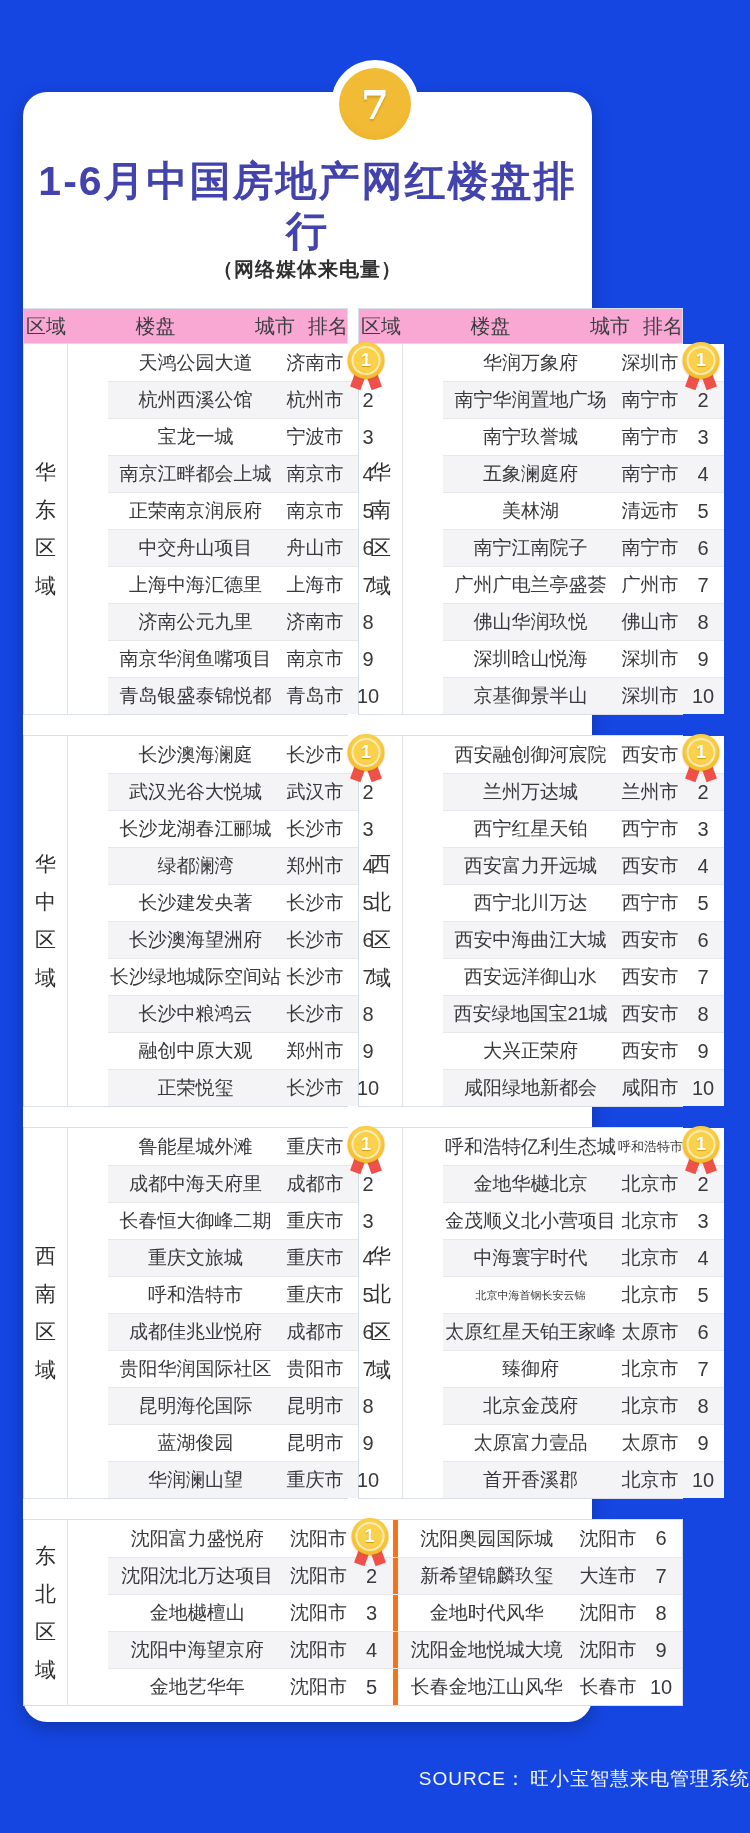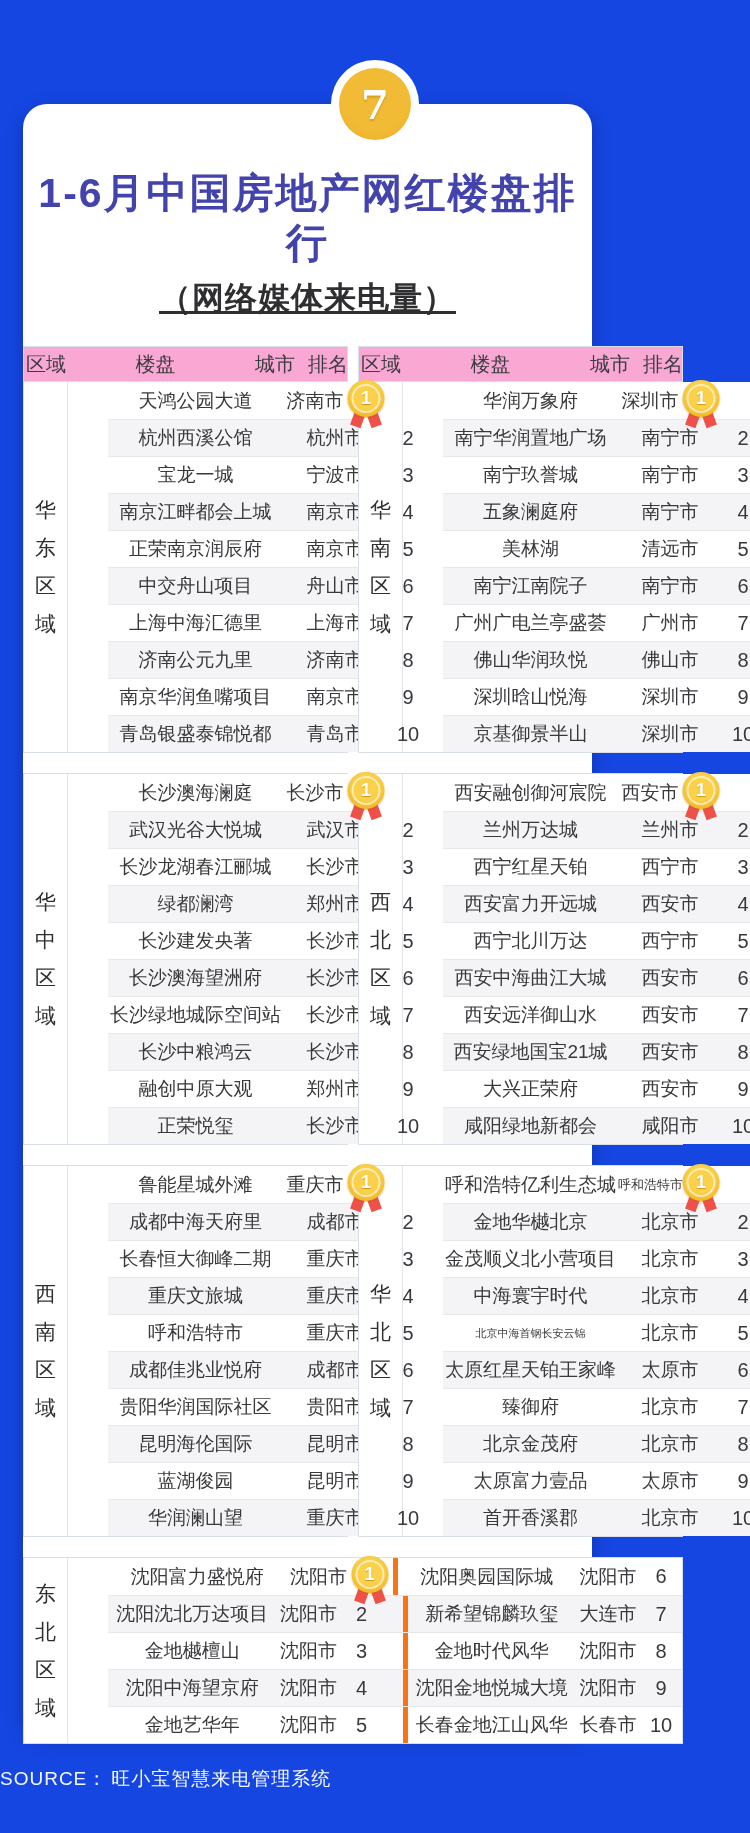--- a/index.html
+++ b/index.html
@@ -1,53 +1,53 @@
 <!DOCTYPE html>
 <html><head>
 <meta charset="utf-8">
 <style>
   * { margin:0; padding:0; box-sizing:border-box; }
   html,body { background:#0d2db0; }
   body { font-family:"Liberation Sans","DejaVu Sans",sans-serif; }
   .canvas { position:relative; width:750px; height:1833px; margin:0 auto;
             background:#1546e2; overflow:hidden; }
-  .card { position:absolute; left:23px; top:104px; width:569px; height:1630px;
+  .card { position:absolute; left:23px; top:92px; width:569px; height:1630px;
           background:#ffffff; border-radius:24px; box-shadow:0 6px 18px rgba(0,0,20,.25); }
   
   .badge { position:absolute; left:50%; top:60px; transform:translateX(-50%);
            width:88px; height:88px; background:#ffffff; border-radius:50%; z-index:5; }
   .badge-inner { position:absolute; inset:8px; border-radius:50%;
                  background:radial-gradient(circle at 50% 40%, #f2bb35 0 60%, #eaaa24 100%); 
                  display:flex; align-items:center; justify-content:center; }
   .badge-num { font-family:"DejaVu Serif","Liberation Serif",serif; font-weight:bold;
                font-size:40px; color:#ffffff; text-shadow:0 2px 2px rgba(170,120,0,.45); }
   
   .title { padding-top:64px; text-align:center; font-size:41px; font-weight:bold;
            color:#4343ad; letter-spacing:2px; line-height:50px; }
-  .subtitle { margin-top:9px; text-align:center; font-size:32px; font-weight:bold;
-              color:#2f2f31; letter-spacing:1px;text-decoration:underline; }
+  .subtitle { text-align:center; font-size:20px; font-weight:bold;
+              color:#2f2f31; letter-spacing:1px; }
   
   #sections { width:660px; margin:25px auto 0; }
   .pair { display:flex; justify-content:space-between; margin-bottom:20px; }
   .rtable { width:325px; background:#fff; border:1px solid #d9dfe8; }
   .rtable.wide { width:660px; }
   .thead { display:grid; grid-template-columns:44px 175px 64px 42px; height:35px;
            background:#f9a8d4; border-bottom:1px solid #d9dfe8; }
   .th { display:flex; align-items:center; justify-content:center;
         font-size:20px; color:#3c3c42; }
   .tbody { display:flex; }
   .region { width:44px; flex:0 0 44px; border-right:1px solid #e3e3e8;
             display:flex; flex-direction:column; align-items:center; justify-content:center;
             font-size:21px; color:#2f2f31; background:#fff; }
   .rchar { display:block; line-height:38px; }
   .rows { flex:1; display:flex; flex-direction:column;margin-left:40px; }
   .trow { display:grid; grid-template-columns:175px 64px 42px; height:37px;
           align-items:center; background:#ffffff; }
   .trow.alt { background:#f4f4f6; }
-  .rows .trow + .trow { border-top:1px solid #e8e8eb;gap:20px; }
+  .rows .trow + .trow { border-top:1px solid #e8e8eb; }
   .trow.double { display:flex; grid-template-columns:none; }
   .half { flex:1; display:grid; grid-template-columns:1fr 64px 42px; align-items:center; height:100%; }
   .half + .half { border-left:5px solid #f97316; }
   .c-name { text-align:center; font-size:19px; color:#39393d; white-space:nowrap; }
   .c-name.longname { font-size:11px;text-align:center; }
   .c-city { text-align:center; font-size:19px; color:#39393d; white-space:nowrap; }
   .c-city.small { font-size:13px; }
   .c-rank { position:relative; text-align:center; font-size:20px; color:#39393d; height:100%;
             display:flex; align-items:center; justify-content:center; }
   
@@ -57,21 +57,21 @@
   .rib.l { transform:translate(-13px,0) rotate(20deg); }
   .rib.r { transform:translate(2px,0) rotate(-20deg); }
   .disc { position:absolute; left:50%; top:0; transform:translateX(-50%);
           width:37px; height:37px; border-radius:50%;
           background:radial-gradient(circle at 50% 42%, #fbd14b 0 45%, #f3b828 75%, #eca81e 100%);
           box-shadow:0 1px 2px rgba(160,110,0,.4); }
   .one { position:absolute; inset:4px; border-radius:50%; border:2px solid rgba(255,255,255,.6);
          display:flex; align-items:center; justify-content:center;
          color:#ffffff; font-weight:bold; font-size:18px; text-shadow:0 1px 1px #cf9a10; }
   
-  .footer { position:absolute; left:0; top:1766px; width:100%; text-align:left;
+  .footer { position:absolute; left:0; top:1766px; width:100%; text-align:right;
             color:rgba(255,255,255,.96); font-size:19px; letter-spacing:1px; }
   .footer span + span { margin-left:4px; }
 </style>
 </head>
 <body>
 
 <div class="canvas">
   <div class="badge">
     <div class="badge-inner">
       <span class="badge-num">7</span>

